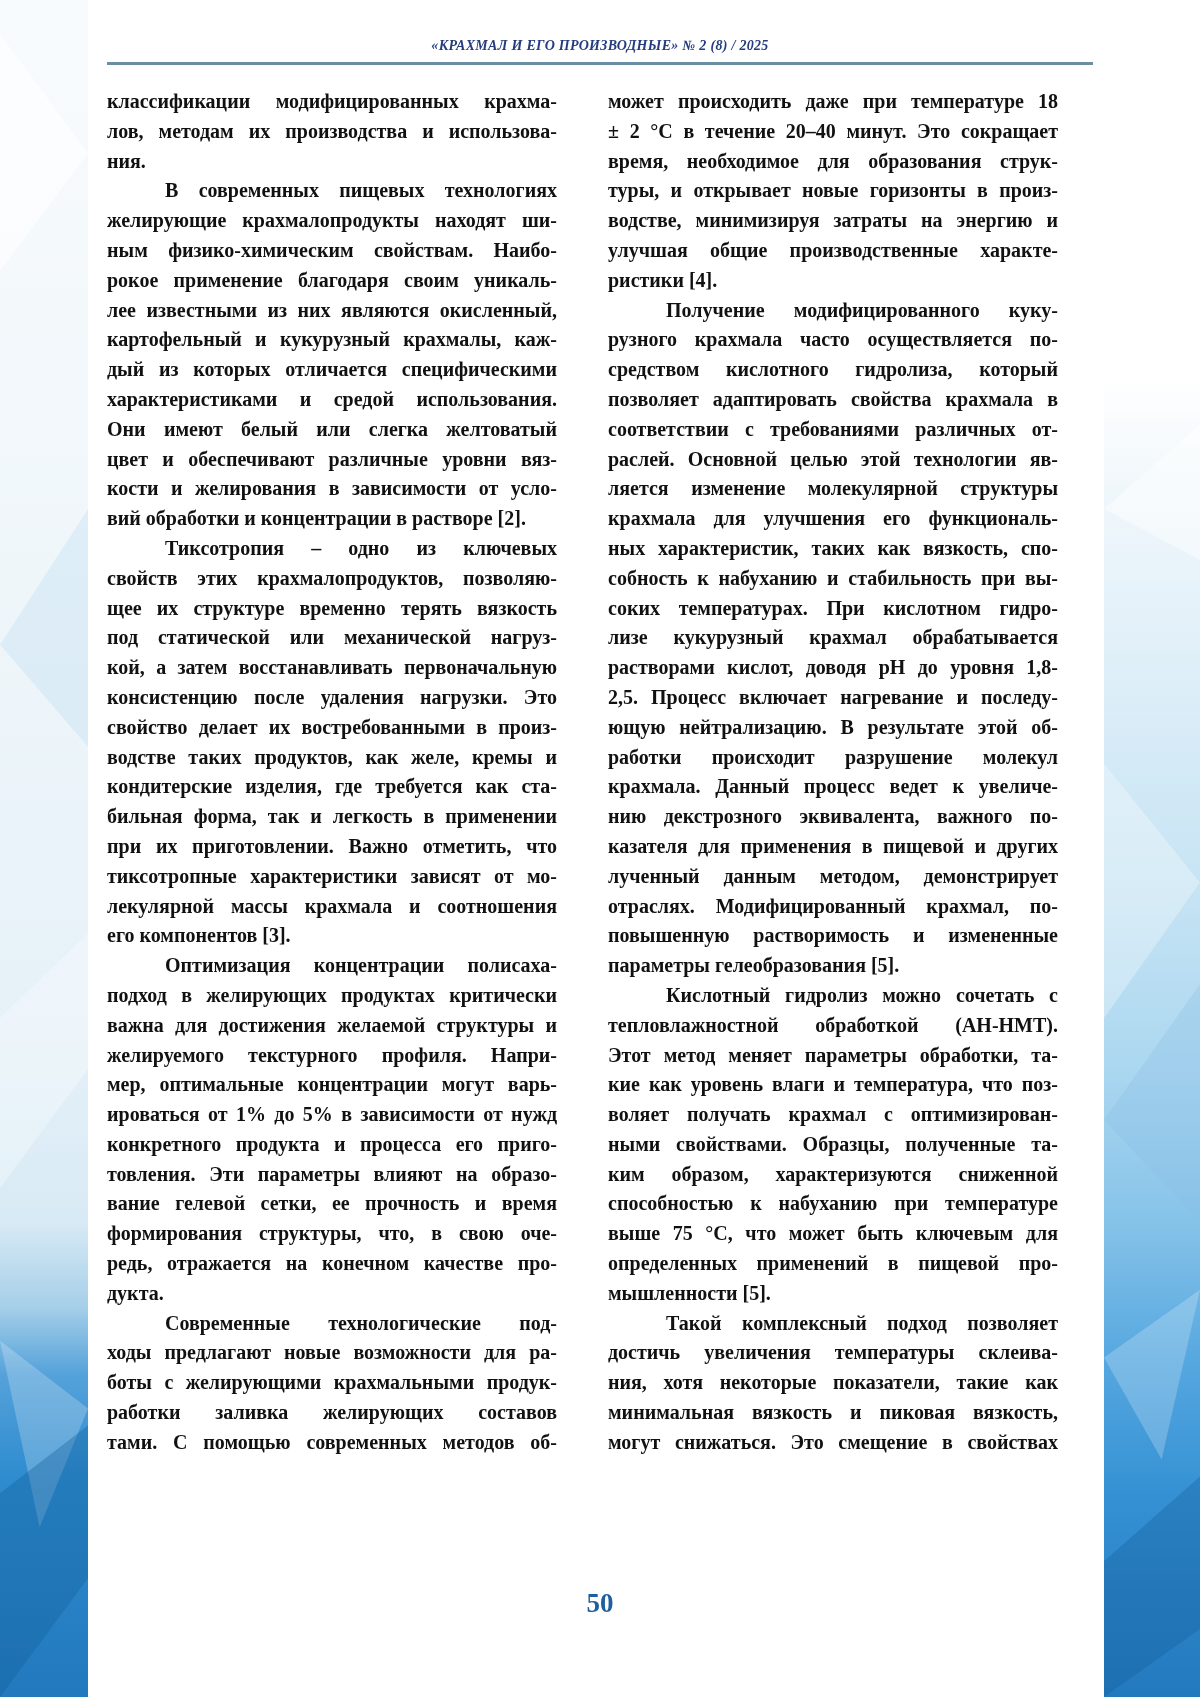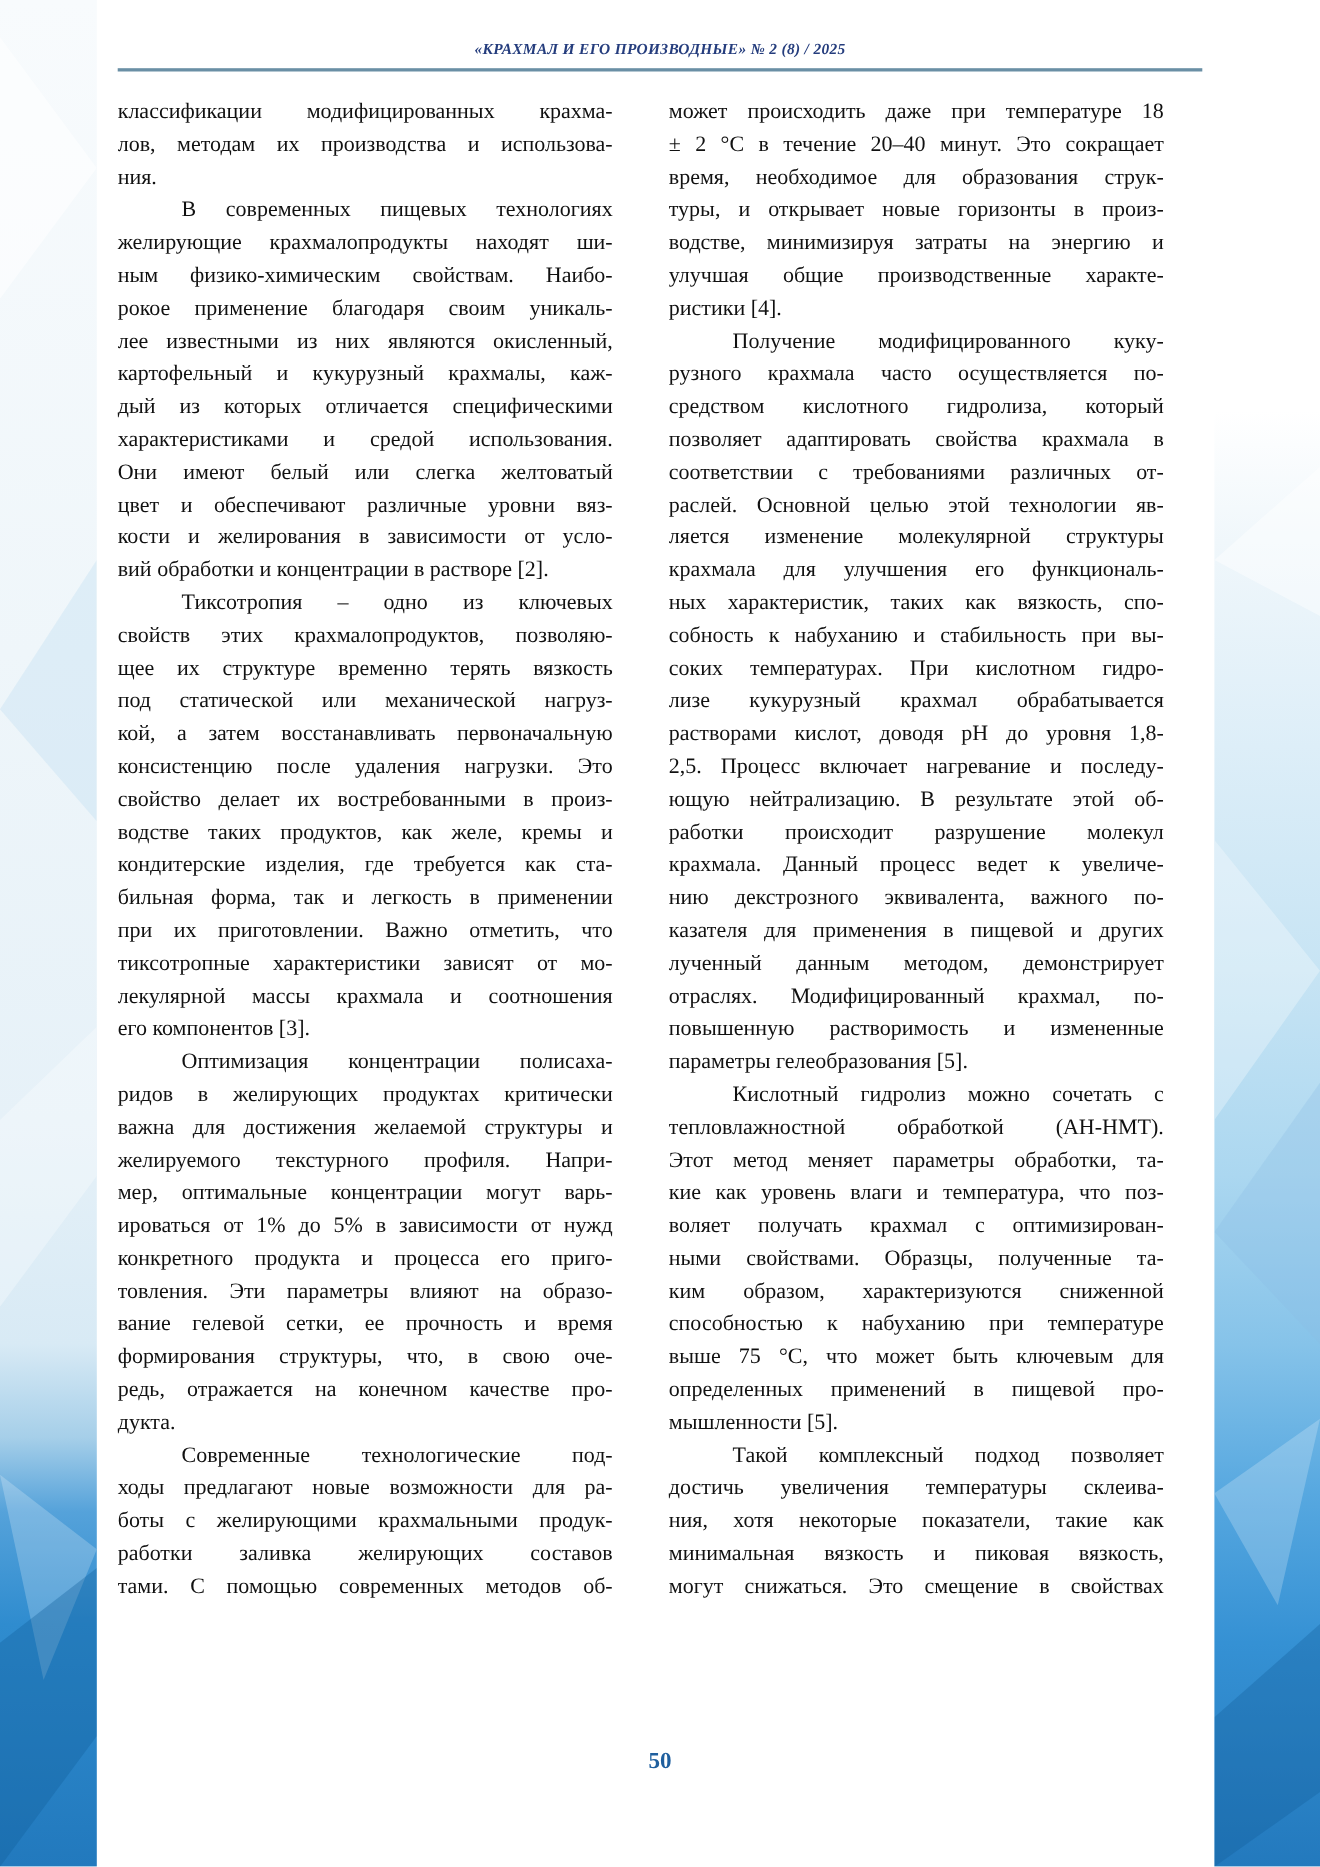--- a/index.html
+++ b/index.html
@@ -49,39 +49,39 @@
   }
   .header-rule{
     margin-top:8px;
     border-bottom:3px solid var(--rule-color,#6a8fa5);
   }
 
   
   .columns{
     position:absolute;left:107px;top:90px;
     width:968px;
-    display:flex;gap:51px;
+    display:flex;gap:51px;font-weight:bold;
   }
   .col{width:450px;}
   .line{
     height:29.8px;
     font-size:20px;
     color:#111111;
     text-align:justify;
     text-align-last:justify;
     white-space:nowrap;
   }
   .line.end{text-align-last:left;}
   .line.ind{text-indent:58px;}
 
   
   footer{position:absolute;left:107px;width:986px;top:1588px;}
   .page-number{
     text-align:center;
-    font-size:21px;font-weight:bold;
+    font-size:27px;font-weight:bold;
     color:var(--pagenum-color,#1f5f9e);
   }
 </style>
 </head>
 <body>
 
 <div class="page" style="--title-color: #253d7d; --rule-color: #6a8fa5; --pagenum-color: #1f5f9e;">
 
   <div class="strip strip-left">
     <div class="facet fl1"></div>
@@ -129,21 +129,21 @@
         <div class="line">консистенцию после удаления нагрузки. Это</div>
         <div class="line">свойство делает их востребованными в произ-</div>
         <div class="line">водстве таких продуктов, как желе, кремы и</div>
         <div class="line">кондитерские изделия, где требуется как ста-</div>
         <div class="line">бильная форма, так и легкость в применении</div>
         <div class="line">при их приготовлении. Важно отметить, что</div>
         <div class="line">тиксотропные характеристики зависят от мо-</div>
         <div class="line">лекулярной массы крахмала и соотношения</div>
         <div class="line end">его компонентов [3].</div>
         <div class="line ind">Оптимизация концентрации полисаха-</div>
-        <div class="line">ридов в желирующих продуктах критически</div>
+        <div class="line">подход в желирующих продуктах критически</div>
         <div class="line">важна для достижения желаемой структуры и</div>
         <div class="line">желируемого текстурного профиля. Напри-</div>
         <div class="line">мер, оптимальные концентрации могут варь-</div>
         <div class="line">ироваться от 1% до 5% в зависимости от нужд</div>
         <div class="line">конкретного продукта и процесса его приго-</div>
         <div class="line">товления. Эти параметры влияют на образо-</div>
         <div class="line">вание гелевой сетки, ее прочность и время</div>
         <div class="line">формирования структуры, что, в свою оче-</div>
         <div class="line">редь, отражается на конечном качестве про-</div>
         <div class="line end">дукта.</div>

